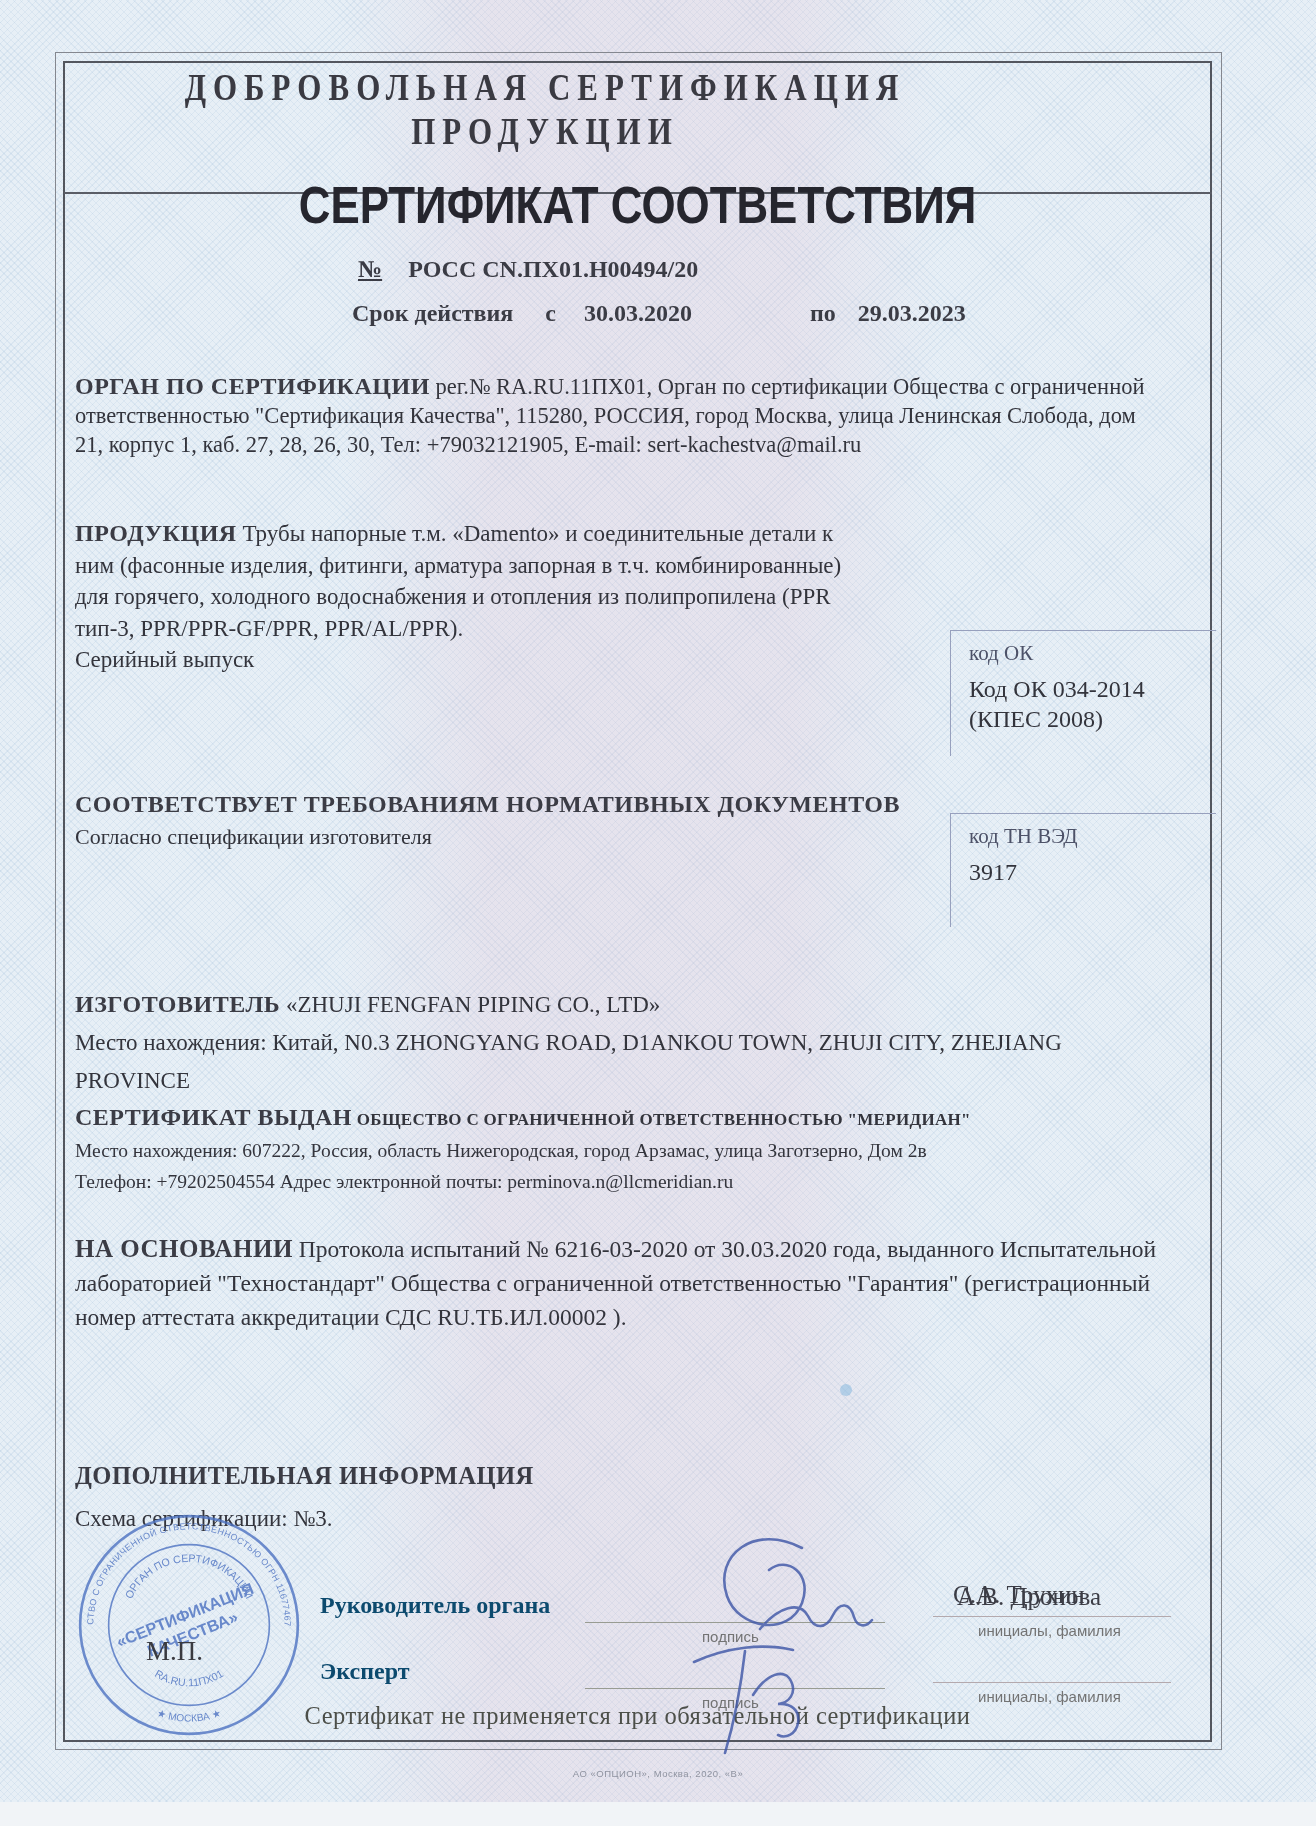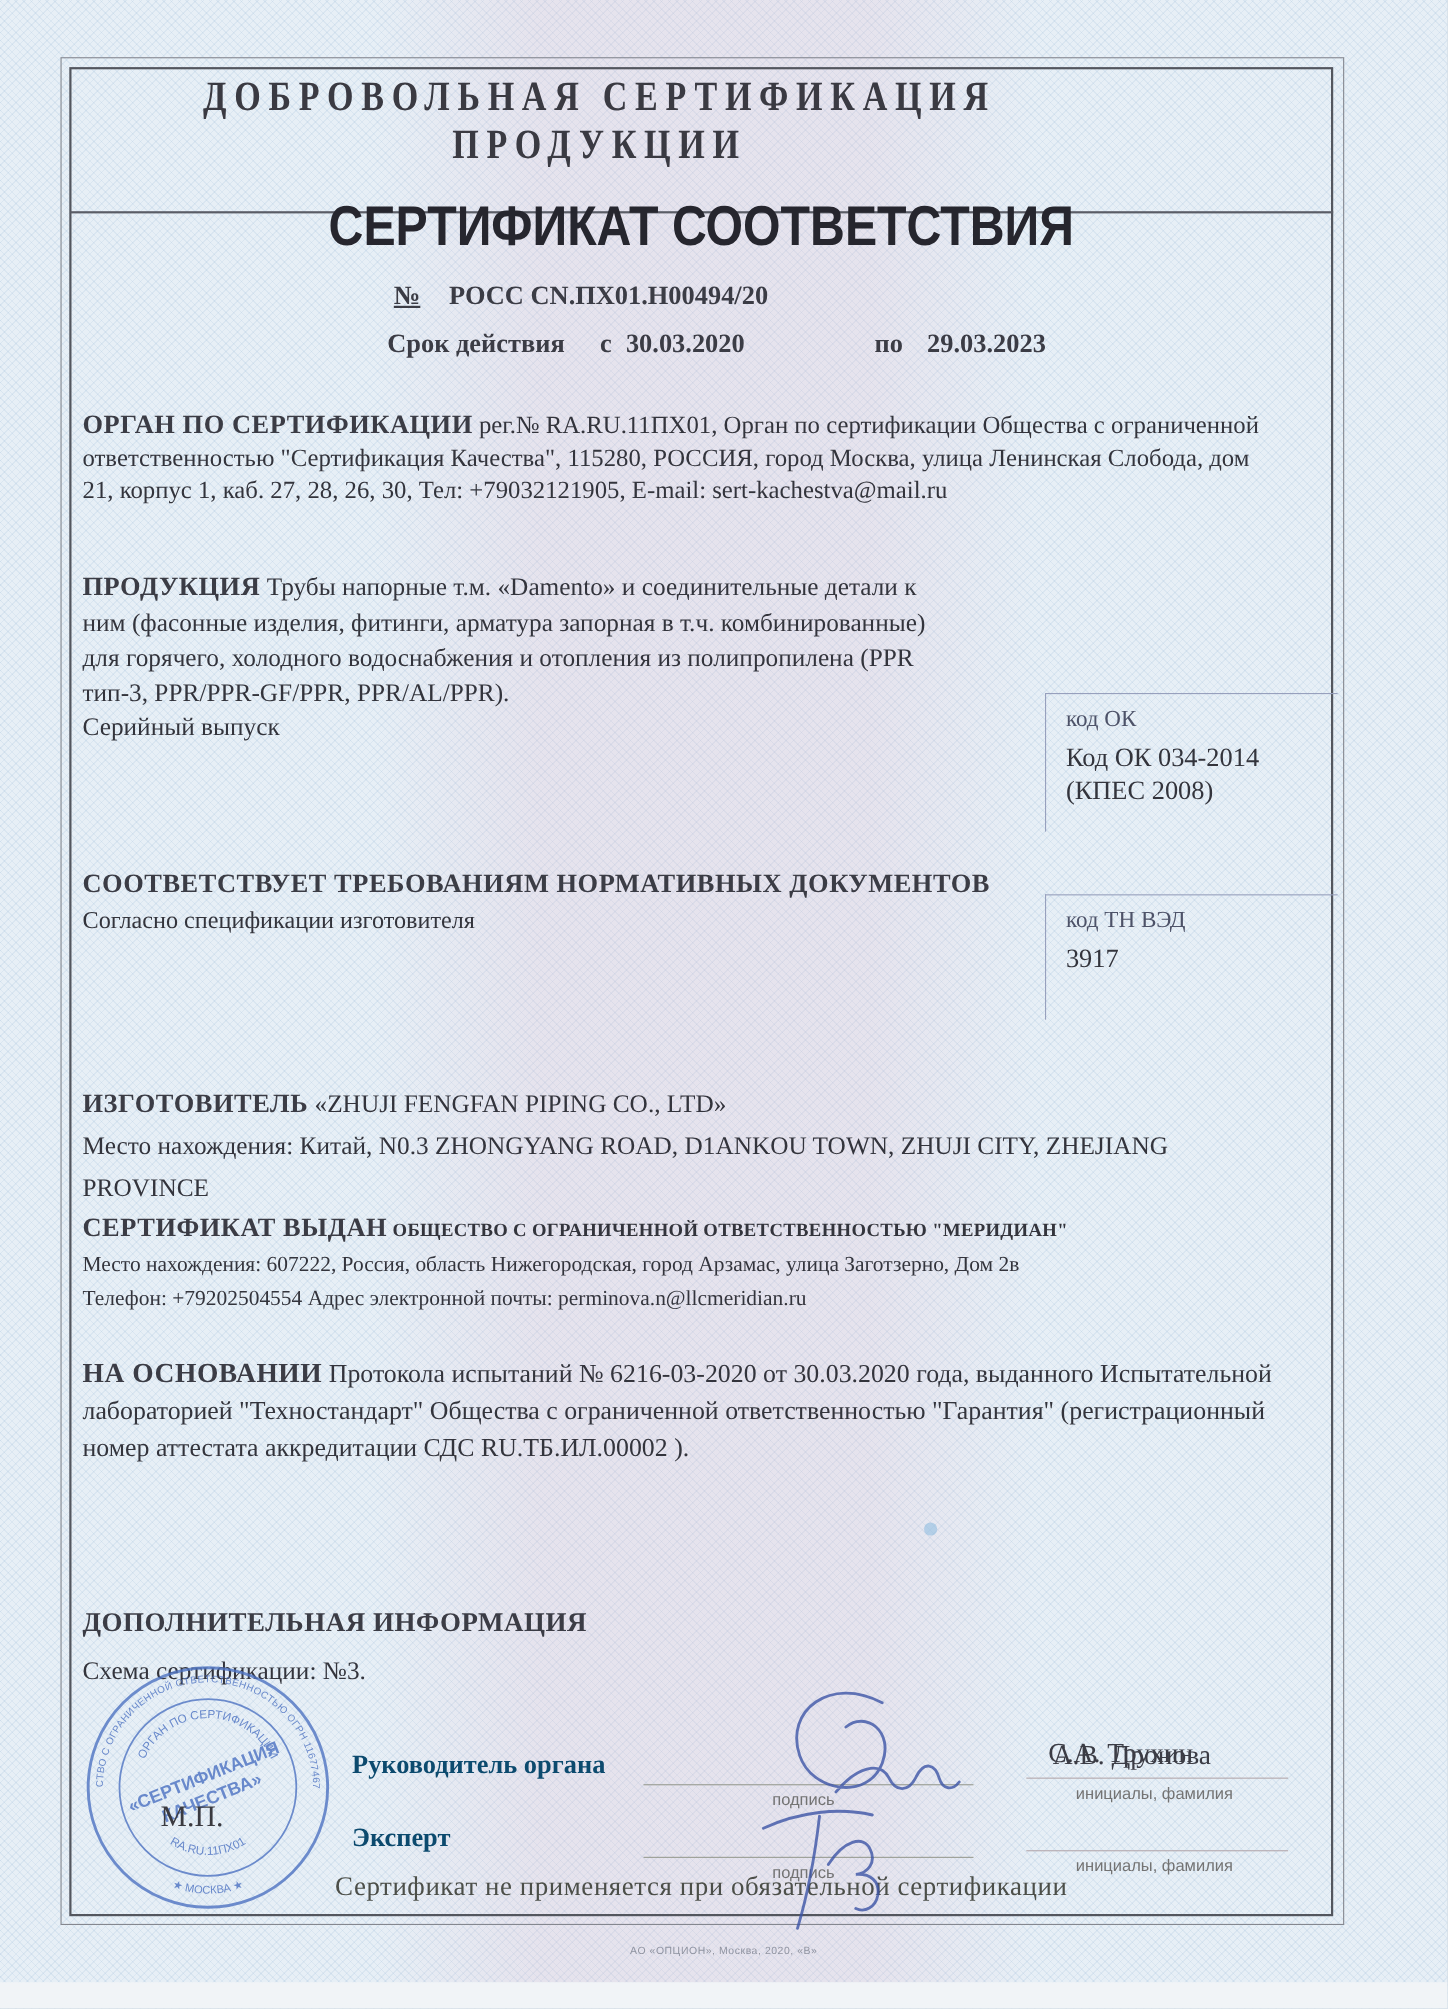--- a/index.html
+++ b/index.html
@@ -16,21 +16,21 @@
   .banner{position:absolute;top:66px;left:70px;width:950px;text-align:center;font-weight:bold;
           font-size:31px;letter-spacing:7px;color:#3a3a42;transform:scaleY(1.22);transform-origin:top center;}
   .divider{position:absolute;top:192px;left:64px;width:1148px;border-top:2px solid #5a5d66;}
   .title{position:absolute;top:176px;left:63px;width:1149px;text-align:center;
          font-family:"Liberation Sans",sans-serif;font-weight:bold;font-size:51px;color:#26262e;
          transform:scaleX(0.86);letter-spacing:0px;}
   .reg-number{position:absolute;top:256px;left:358px;font-size:24px;font-weight:bold;color:#3b3c45;}
   .reg-number .no-sign{margin-right:26px;text-decoration:underline;}
   .validity{position:absolute;top:300px;left:352px;font-size:24px;font-weight:bold;color:#3b3c45;}
   .validity .vf{margin-left:32px;}
-  .validity .vd{margin-left:13px;}
+  .validity .vd{margin-left:28px;}
   .validity .vt{margin-left:118px;}
   .validity .vd2{margin-left:22px;}
   .serial{position:absolute;top:334px;left:928px;}
   .serial-no{font-size:30px;font-weight:bold;color:#44444c;vertical-align:6px;}
   .serial-val{font-family:"DejaVu Sans Mono",monospace;font-size:40px;color:#d4555c;letter-spacing:3px;margin-left:12px;}
   .para{position:absolute;margin:0;}
   .lbl{font-weight:bold;letter-spacing:0.5px;color:#3b3c45;font-size:24px;}
   .organ{top:372px;left:75px;width:1085px;font-size:22.5px;line-height:29px;}
   .product{top:518px;left:75px;width:800px;font-size:23px;line-height:31.5px;}
   .code-box{position:absolute;border-top:1.5px solid #97a0bd;border-left:1.5px solid #97a0bd;

